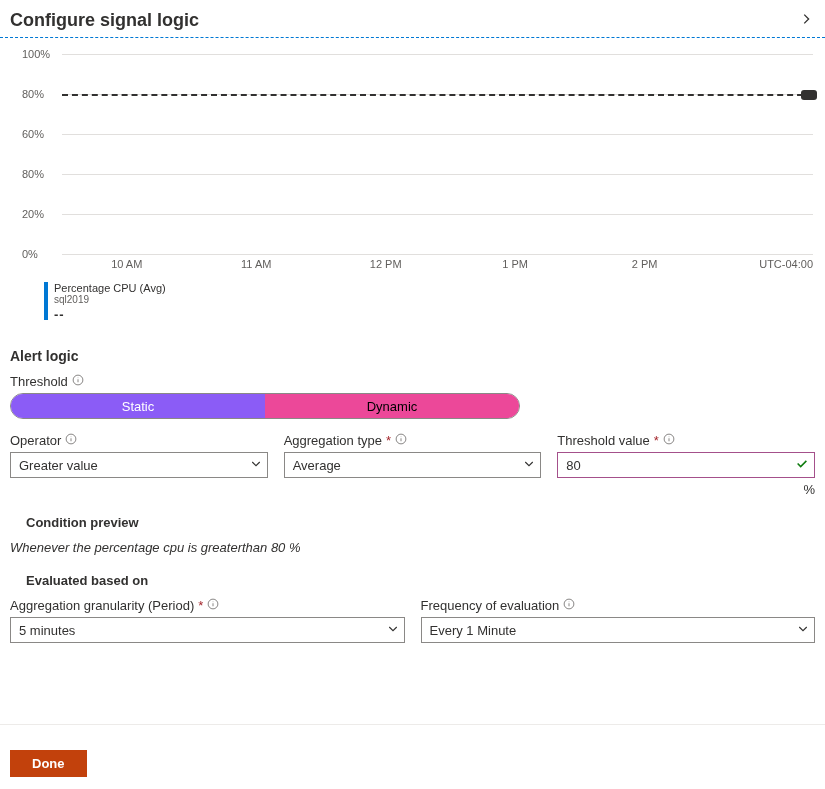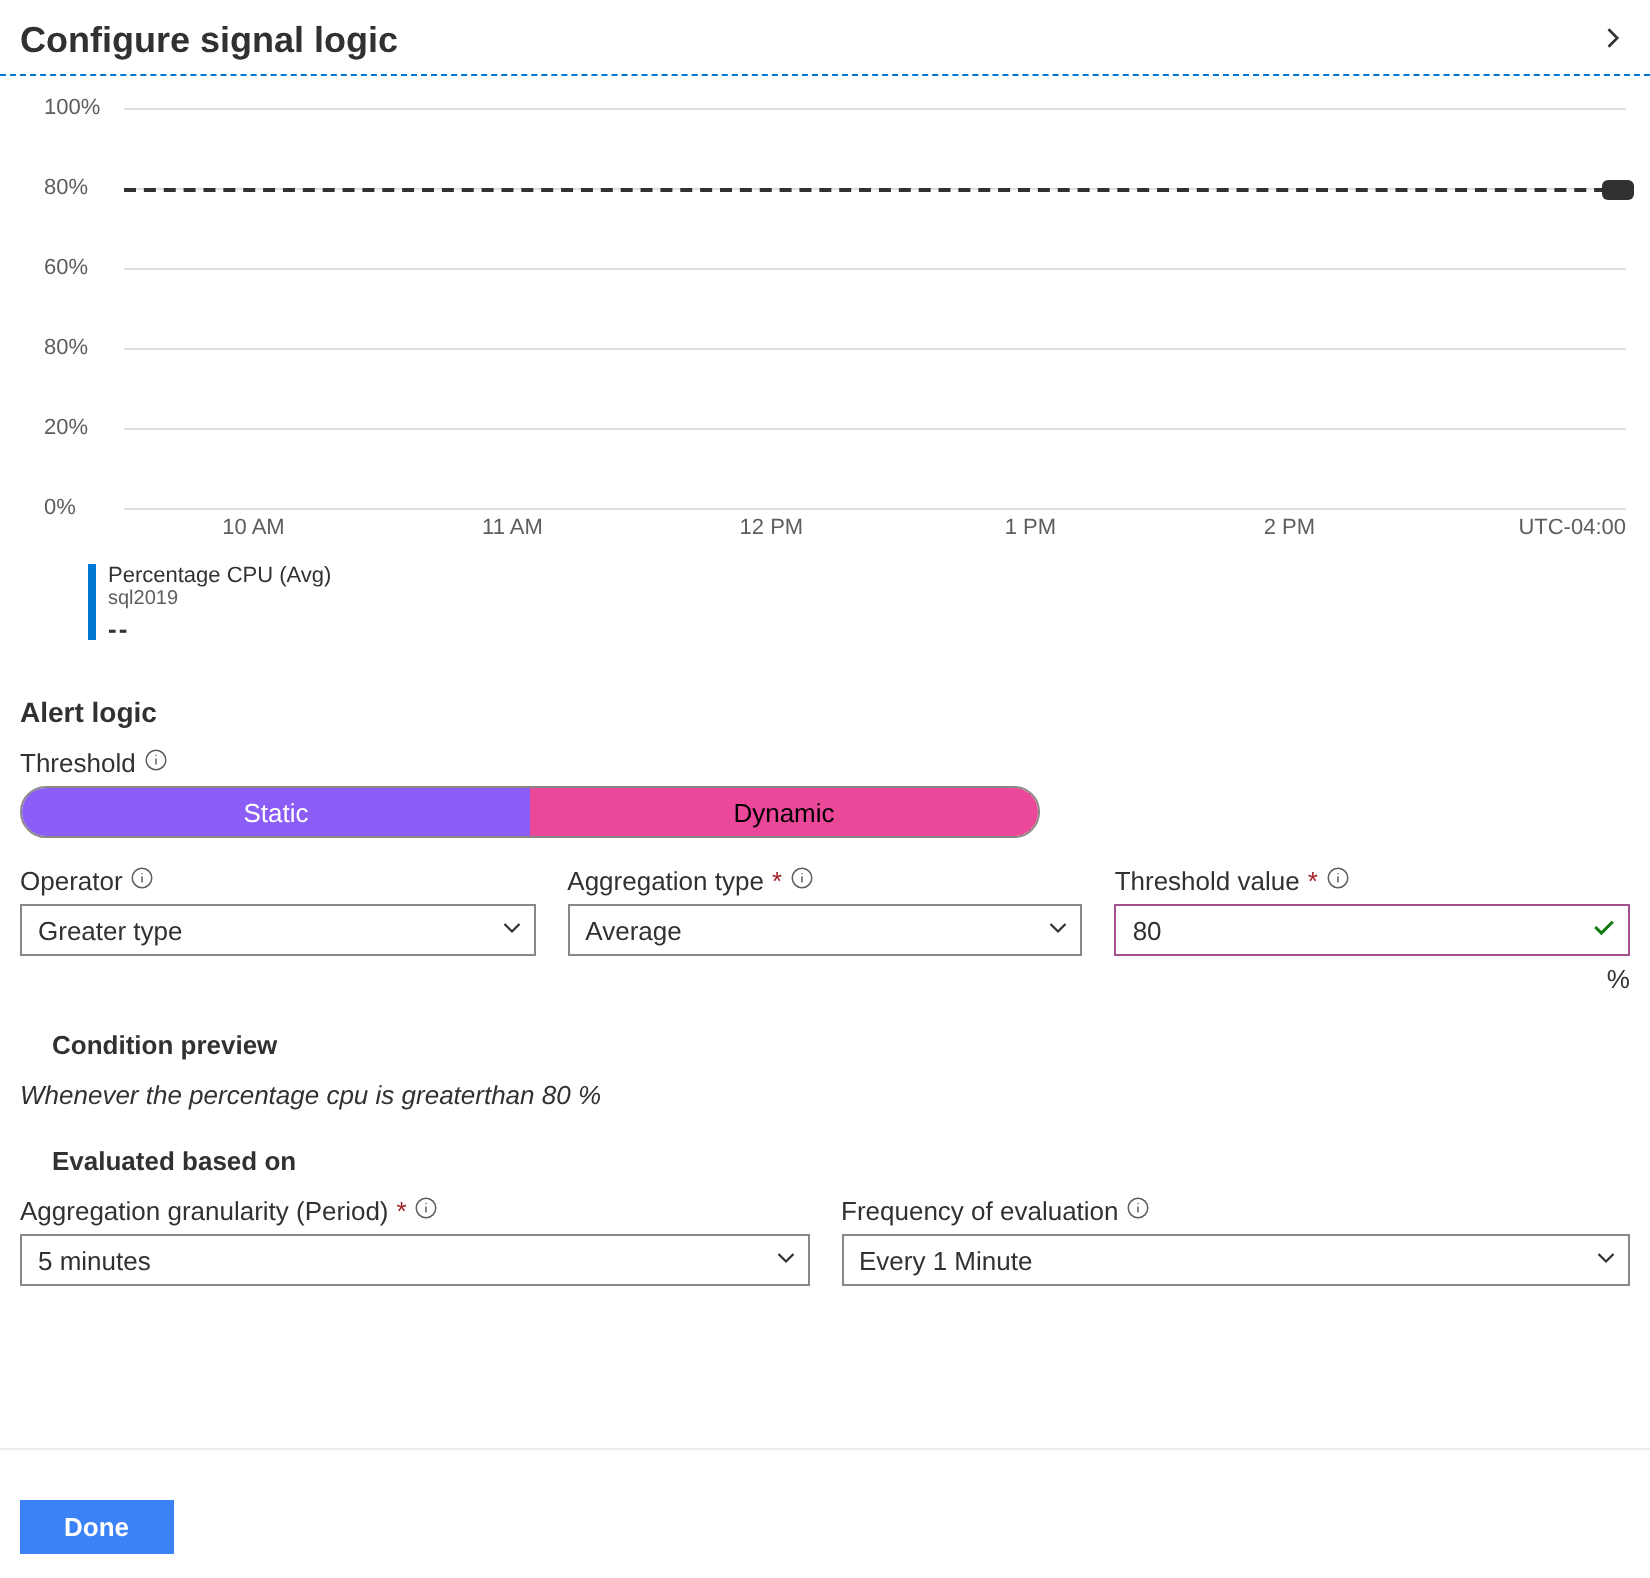--- a/index.html
+++ b/index.html
@@ -232,21 +232,21 @@
     border: none;
     border-top: 1px solid #edebe9;
   }
   .footer {
     position: absolute;
     left: 0; right: 0;
     bottom: 0;
     padding: 12px 10px;
   }
   .done-btn {
-    background: #3b82f6;
+    background: #c2410c;
     color: #fff;
     border: none;
     font-size: 13px;
     font-weight: 600;
     padding: 6px 22px;
     cursor: pointer;
   }
 </style>
 </head>
 <body>
@@ -325,21 +325,21 @@
         <span>
           <svg class="info-icon" viewBox="0 0 16 16">
               <circle cx="8" cy="8" r="6.5"></circle>
               <line x1="8" y1="7" x2="8" y2="11"></line>
               <circle cx="8" cy="5" r="0.5" fill="#605e5c" stroke="none"></circle>
             </svg>
         </span>
       </div>
       <div class="select-wrap">
         <div class="select">
-            <span>Greater type</span>
+            <span>Greater value</span>
           </div>
         <span class="select-caret"><svg viewBox="0 0 16 16" fill="none" stroke-width="1.5">
               <path d="M3 6l5 5 5-5"></path>
             </svg></span>
       </div>
     </div>
 
     <div class="col">
       <div class="field-label">
         <span>Aggregation type</span>

